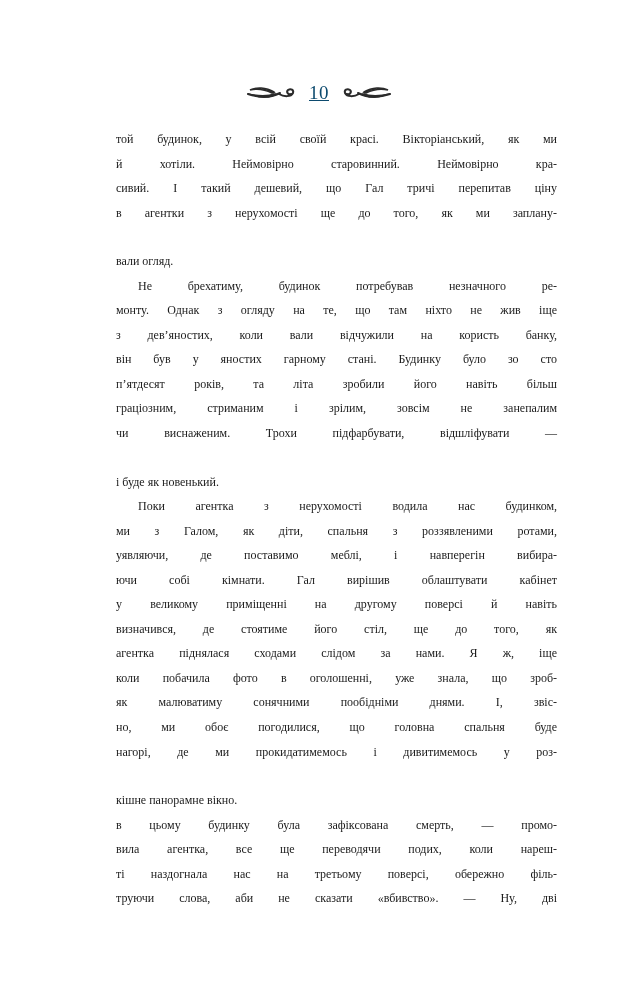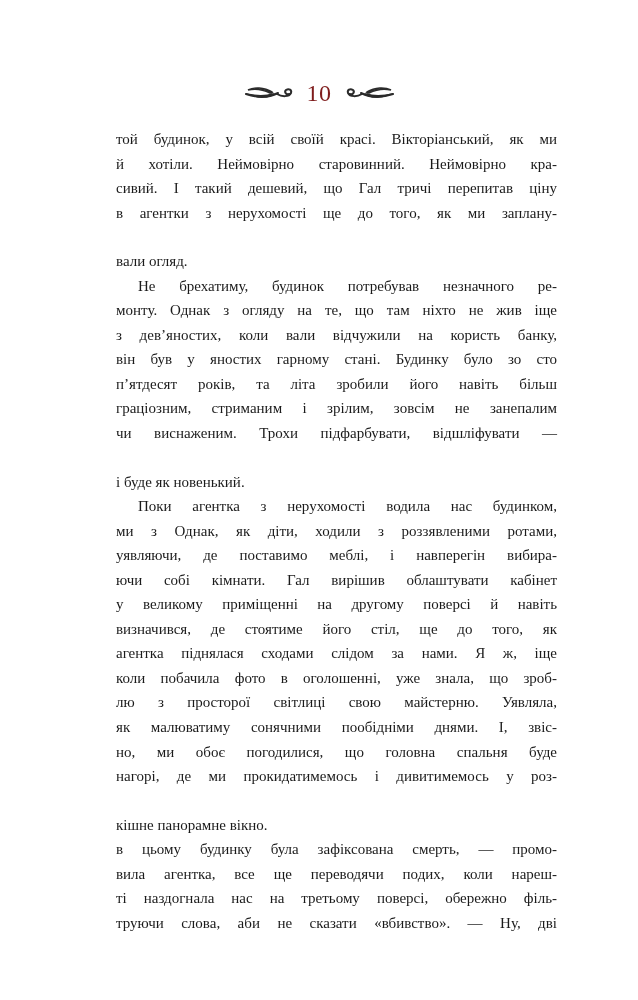--- a/index.html
+++ b/index.html
@@ -25,38 +25,39 @@
     top: 82px;
     left: 0;
     width: 638px;
     height: 22px;
     display: flex;
     align-items: center;
     justify-content: center;
     gap: 13px;
   }
   .page-number {
-    font-size: 24px;
+    font-size: 19px;
     line-height: 22px;
-    color: #7f1d1d;
+    color: #0c4a6e;
     letter-spacing: 0.5px;
+    text-decoration: underline;
   }
   .ornament {
     display: inline-flex;
     align-items: center;
   }
   .ornament.mirrored svg {
     transform: scaleX(-1);
   }
   .text-block {
     position: absolute;
     top: 127px;
     left: 116px;
     width: 441px;
-    font-size: 15px;
+    font-size: 12px;
     line-height: 24.55px;
   }
   .paragraph {
     margin: 0;
   }
   .line {
     text-align: justify;
     text-align-last: justify;
     white-space: normal;
     height: 24.55px;
@@ -115,28 +116,27 @@
         <div class="line">монту. Однак з огляду на те, що там ніхто не жив іще</div>
         <div class="line">з дев’яностих, коли вали відчужили на користь банку,</div>
         <div class="line">він був у яностих гарному стані. Будинку було зо сто</div>
         <div class="line">п’ятдесят років, та літа зробили його навіть більш</div>
         <div class="line">граціозним, стриманим і зрілим, зовсім не занепалим</div>
         <div class="line">чи виснаженим. Трохи підфарбувати, відшліфувати —</div>
         <div class="line para-end">і буде як новенький.</div>
       </div>
       <div class="paragraph">
         <div class="line indent">Поки агентка з нерухомості водила нас будинком,</div>
-        <div class="line">ми з Однак, як діти, ходили з роззявленими ротами,</div>
+        <div class="line">ми з Галом, як діти, спальня з роззявленими ротами,</div>
         <div class="line">уявляючи, де поставимо меблі, і навперегін вибира-</div>
         <div class="line">ючи собі кімнати. Гал вирішив облаштувати кабінет</div>
         <div class="line">у великому приміщенні на другому поверсі й навіть</div>
         <div class="line">визначився, де стоятиме його стіл, ще до того, як</div>
         <div class="line">агентка піднялася сходами слідом за нами. Я ж, іще</div>
         <div class="line">коли побачила фото в оголошенні, уже знала, що зроб-</div>
-        <div class="line">лю з просторої світлиці свою майстерню. Уявляла,</div>
         <div class="line">як малюватиму сонячними пообідніми днями. І, звіс-</div>
         <div class="line">но, ми обоє погодилися, що головна спальня буде</div>
         <div class="line">нагорі, де ми прокидатимемось і дивитимемось у роз-</div>
         <div class="line para-end">кішне панорамне вікно.</div>
       </div>
       <div class="paragraph">
         <div class="line">в цьому будинку була зафіксована смерть, — промо-</div>
         <div class="line">вила агентка, все ще переводячи подих, коли нареш-</div>
         <div class="line">ті наздогнала нас на третьому поверсі, обережно філь-</div>
         <div class="line">труючи слова, аби не сказати «вбивство». — Ну, дві</div>

